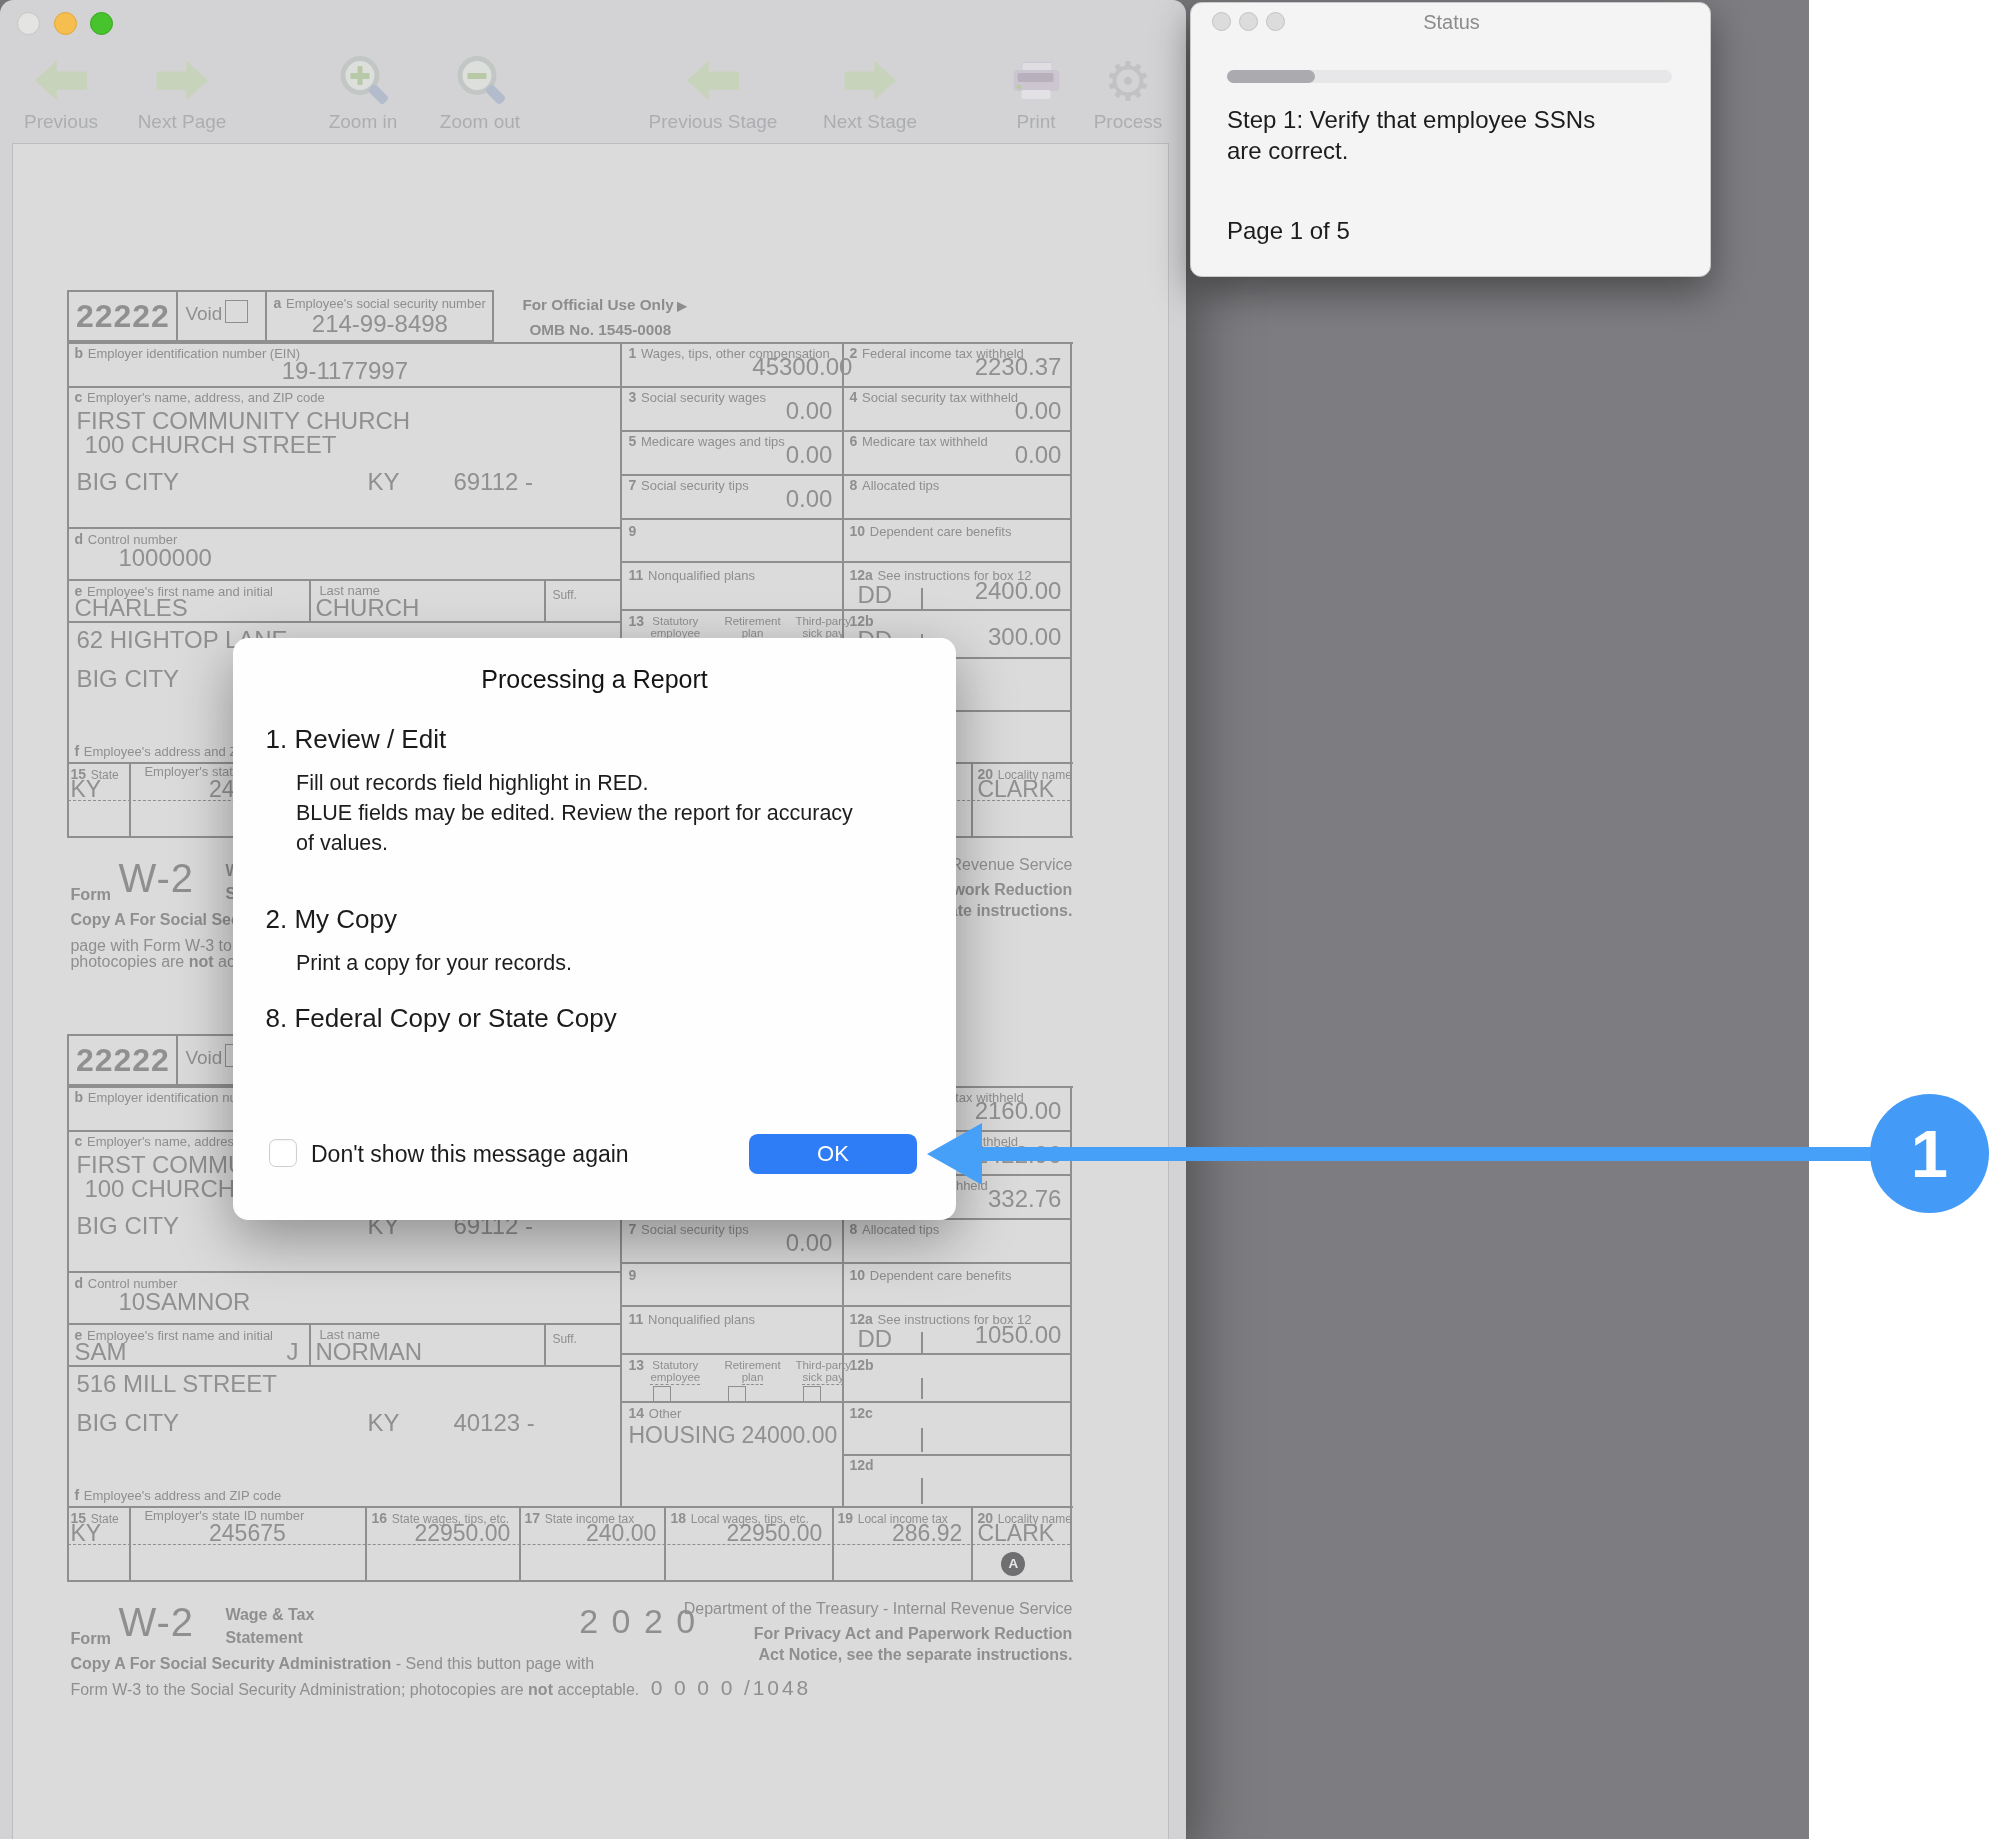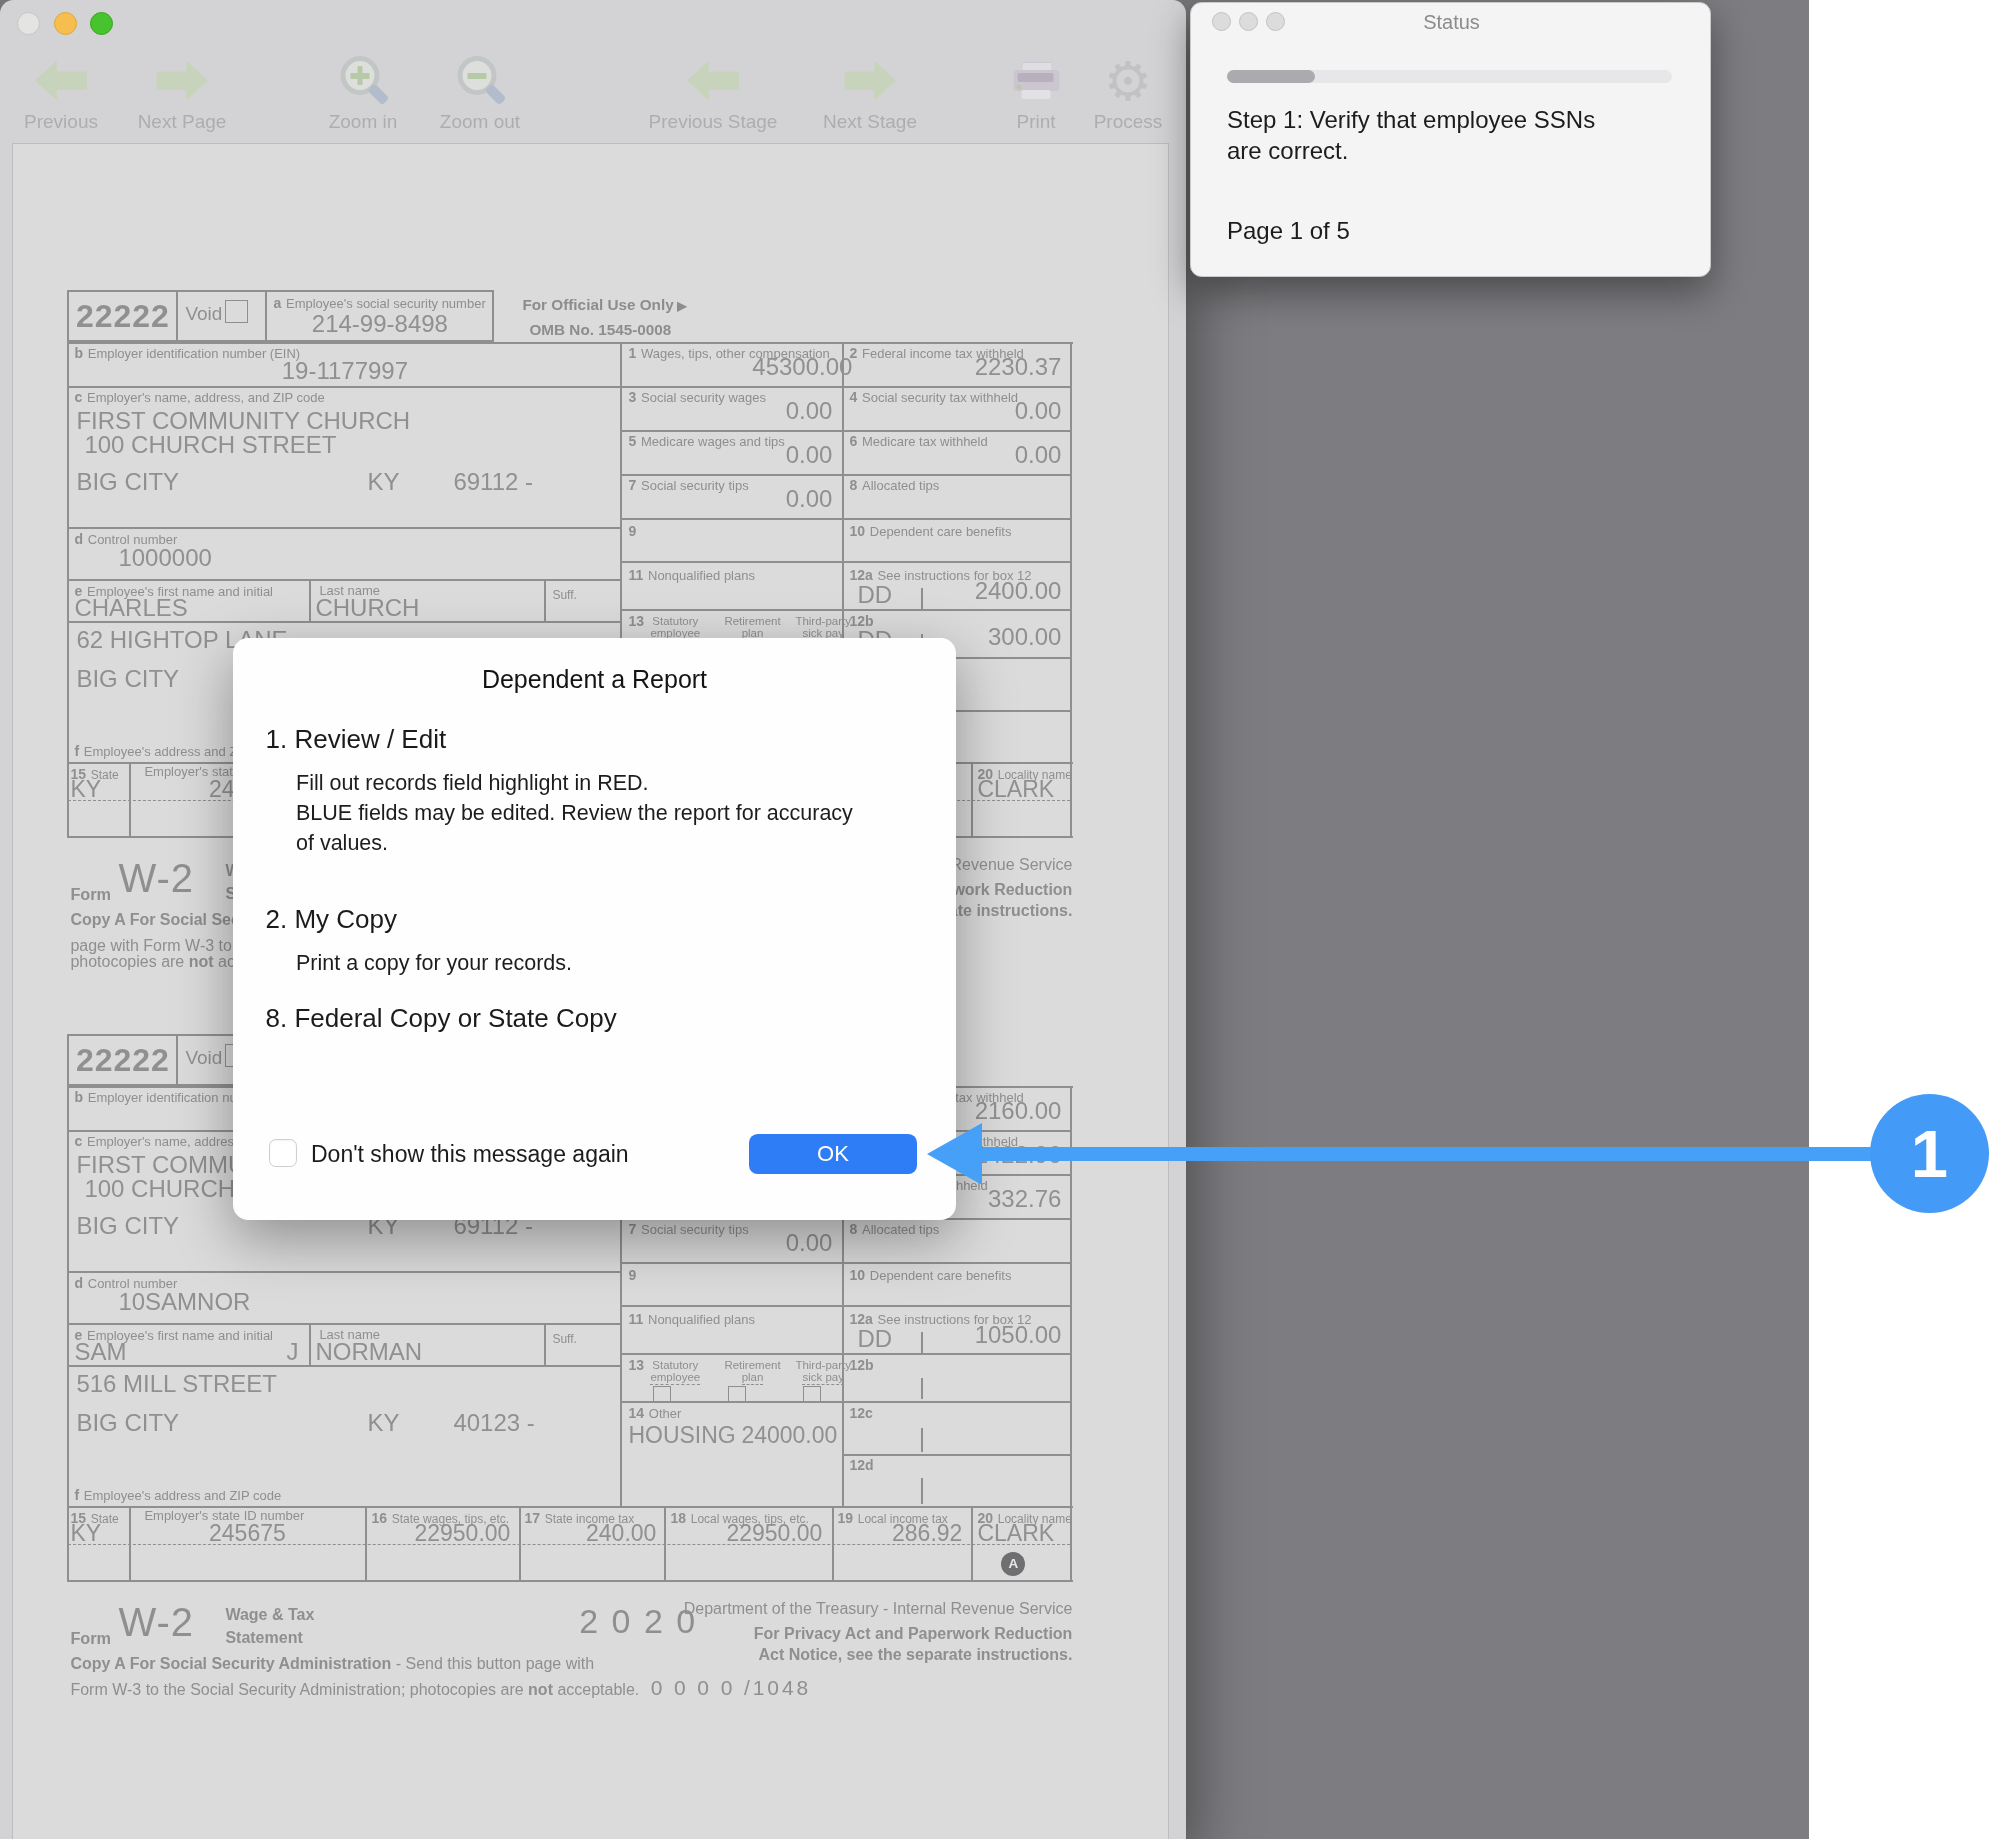--- a/index.html
+++ b/index.html
@@ -455,21 +455,21 @@
   <span class="ftr rr" style="right:96px;top:591px;font-weight:bold">For Privacy Act and Paperwork Reduction</span>
   <span class="ftr rr" style="right:96px;top:612px;font-weight:bold">Act Notice, see the separate instructions.</span>
   <span class="ftr" style="left:57px;top:621px"><span class="b">Copy A For Social Security Administration</span><span> - Send this button page with</span></span>
   <span class="ftr" style="left:57px;top:642px"><span>Form W-3 to the Social Security Administration; photocopies are </span><span class="b">not</span><span> acceptable.</span><span class="cat">0 0 0 0 /1048</span></span>
   <span class="ftr" style="left:57px;top:663px"><span></span><span class="b"></span><span></span></span>
 </div>
   </div>
 </div>
 
 <div id="dialog" class="abs">
-  <div id="dlg-title" class="abs">Dependent a Report</div>
+  <div id="dlg-title" class="abs">Processing a Report</div>
   <div class="dlg-h" style="top:86px">1. Review / Edit</div>
   <div class="dlg-p" style="top:130px">Fill out records field highlight in RED.
 BLUE fields may be edited. Review the report for accuracy
 of values.</div>
   <div class="dlg-h" style="top:266px">2. My Copy</div>
   <div class="dlg-p" style="top:310px">Print a copy for your records.</div>
   <div class="dlg-h" style="top:365px">8. Federal Copy or State Copy</div>
   <span id="dlg-checkbox" class="abs"></span>
   <span id="dlg-cb-label" class="abs">Don't show this message again</span>
   <div id="dlg-ok" class="abs">OK</div>

